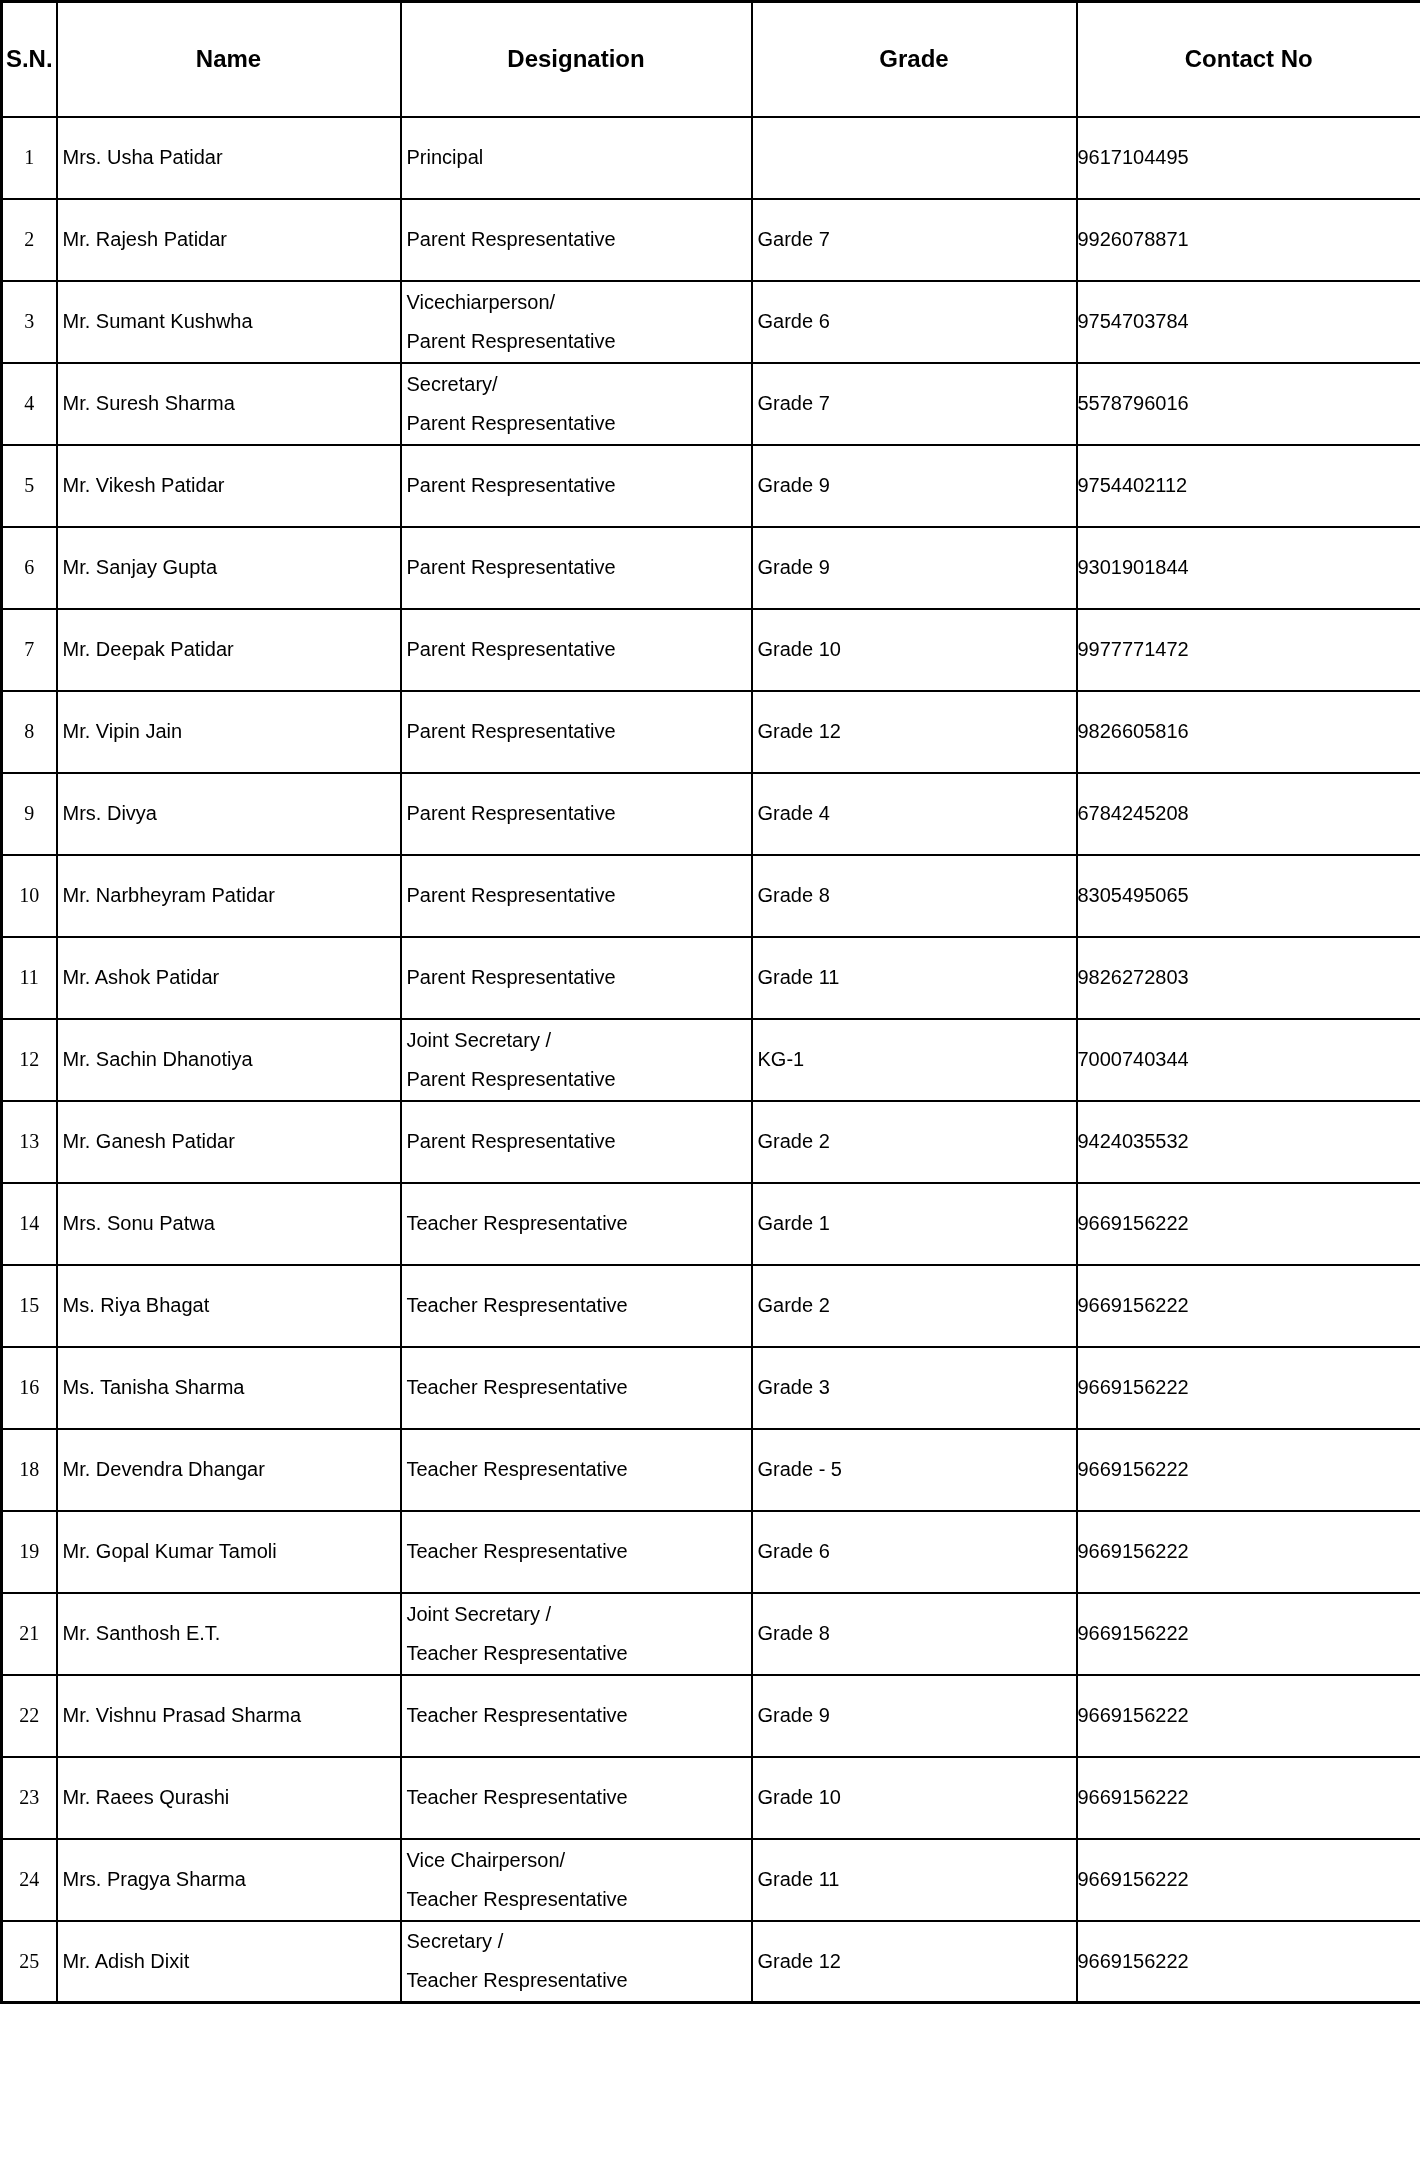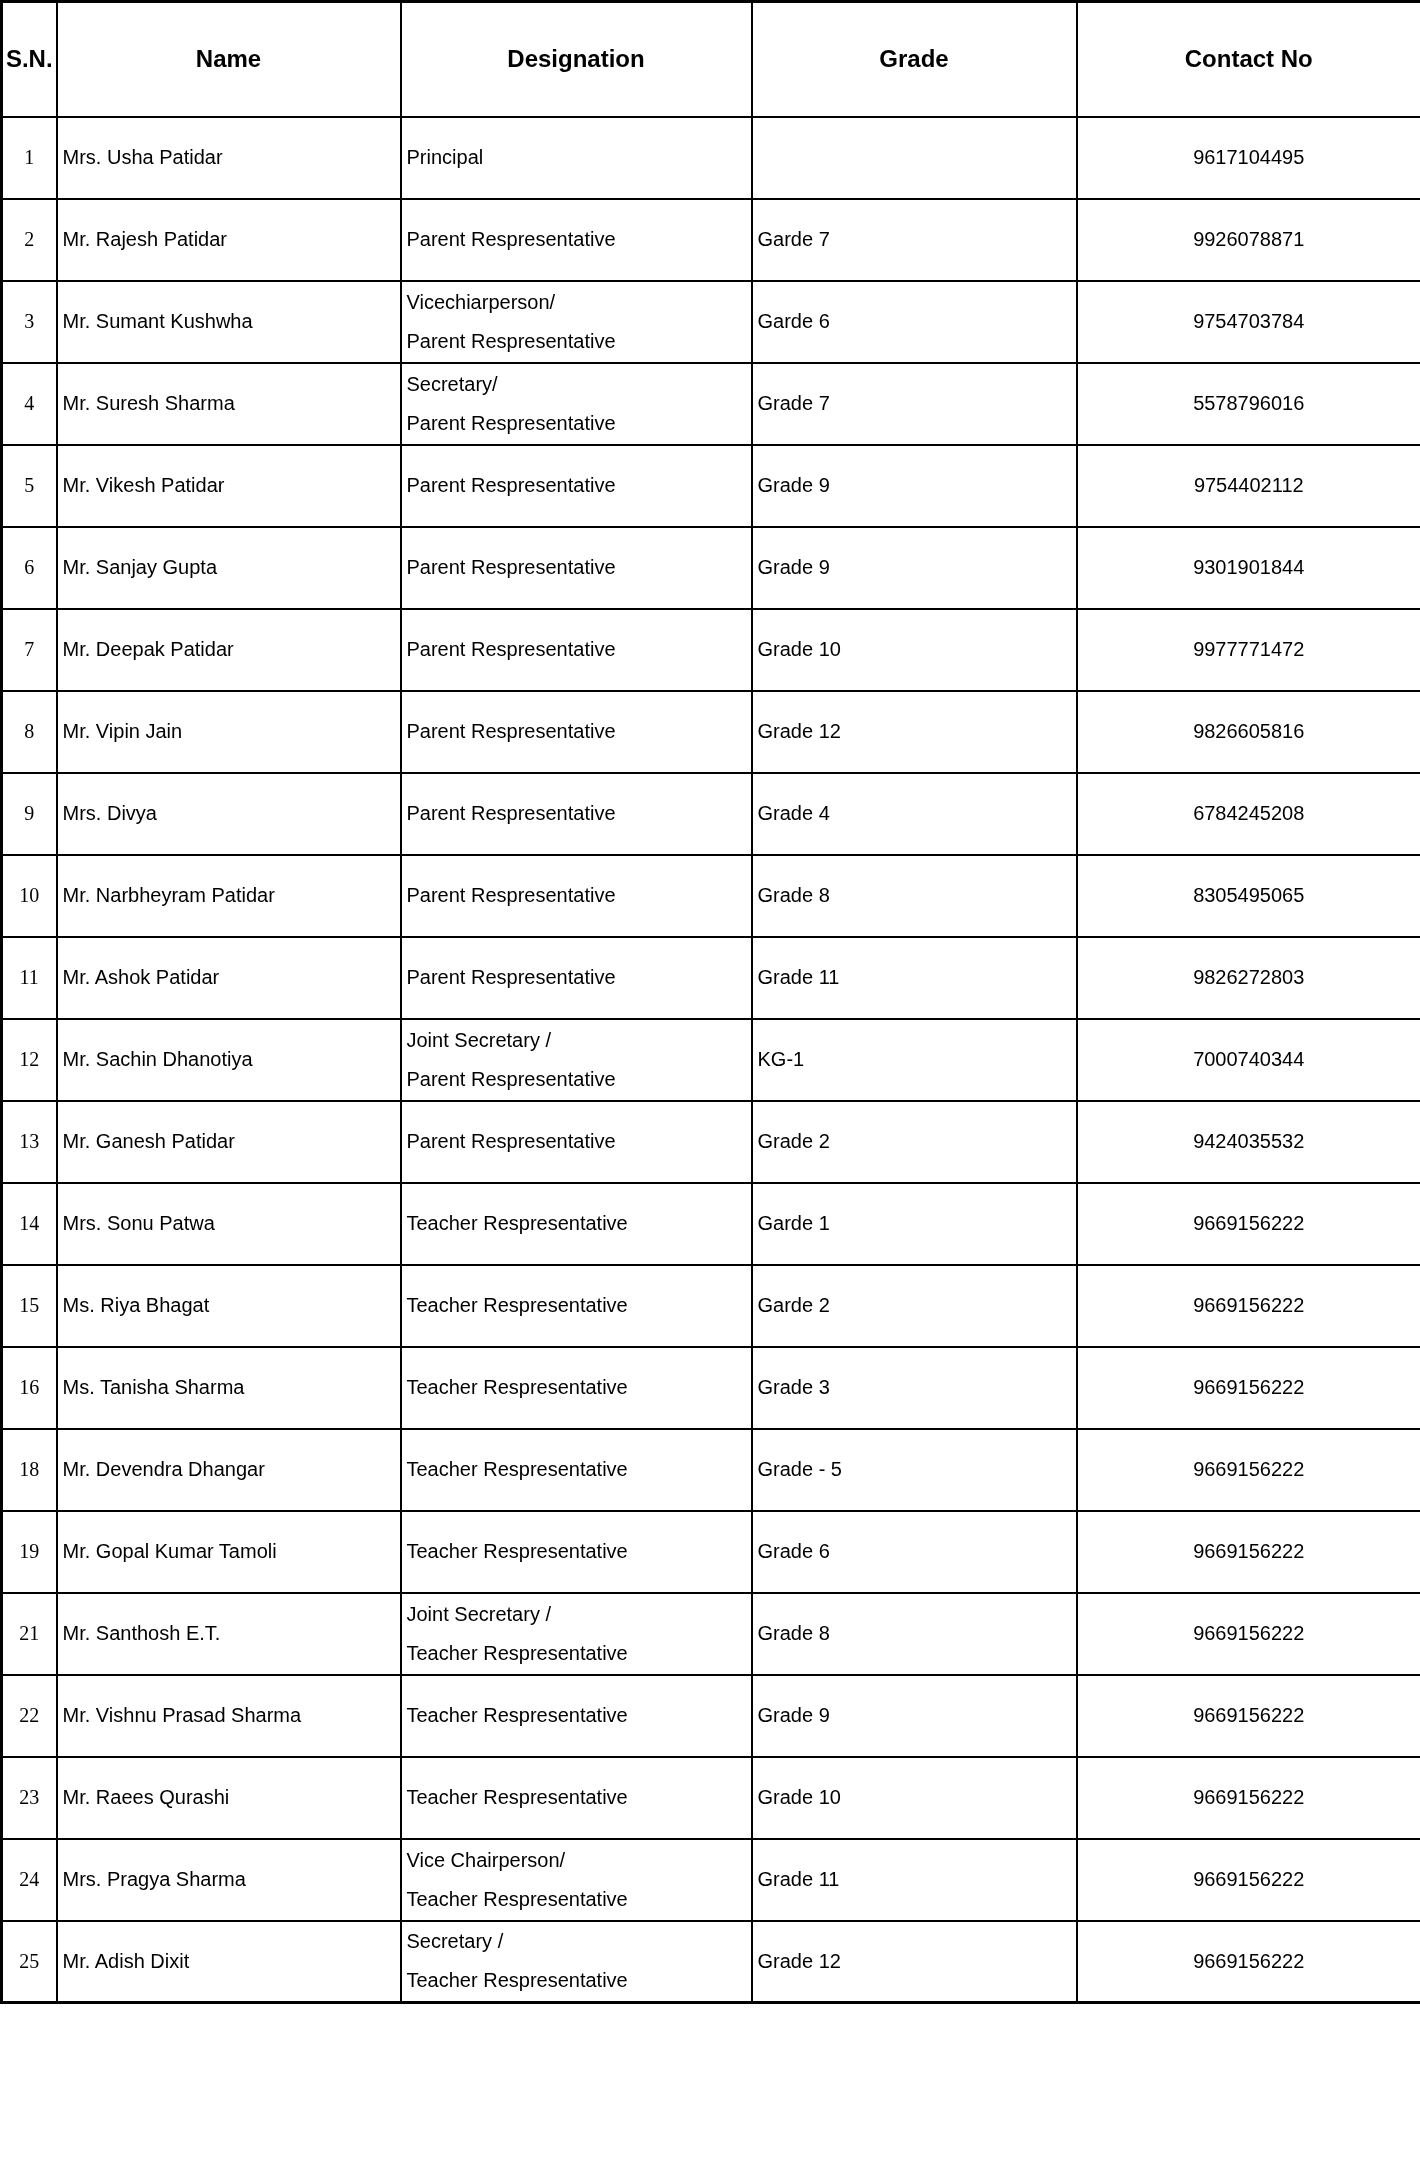--- a/index.html
+++ b/index.html
@@ -44,21 +44,21 @@
     text-align: left;
     padding-left: 5px;
     padding-right: 2px;
   }
   td.cell-desig {
     white-space: pre-line;
     line-height: 1.95;
     border-radius: 7px;
   }
   td.cell-contact {
-    text-align: center;
+    text-align: left;
   }
   col.c-sn      { width: 55px; }
   col.c-name    { width: 344px; }
   col.c-desig   { width: 351px; }
   col.c-grade   { width: 325px; }
   col.c-contact { width: 345px; }
 </style>
 </head>
 <body>
 

